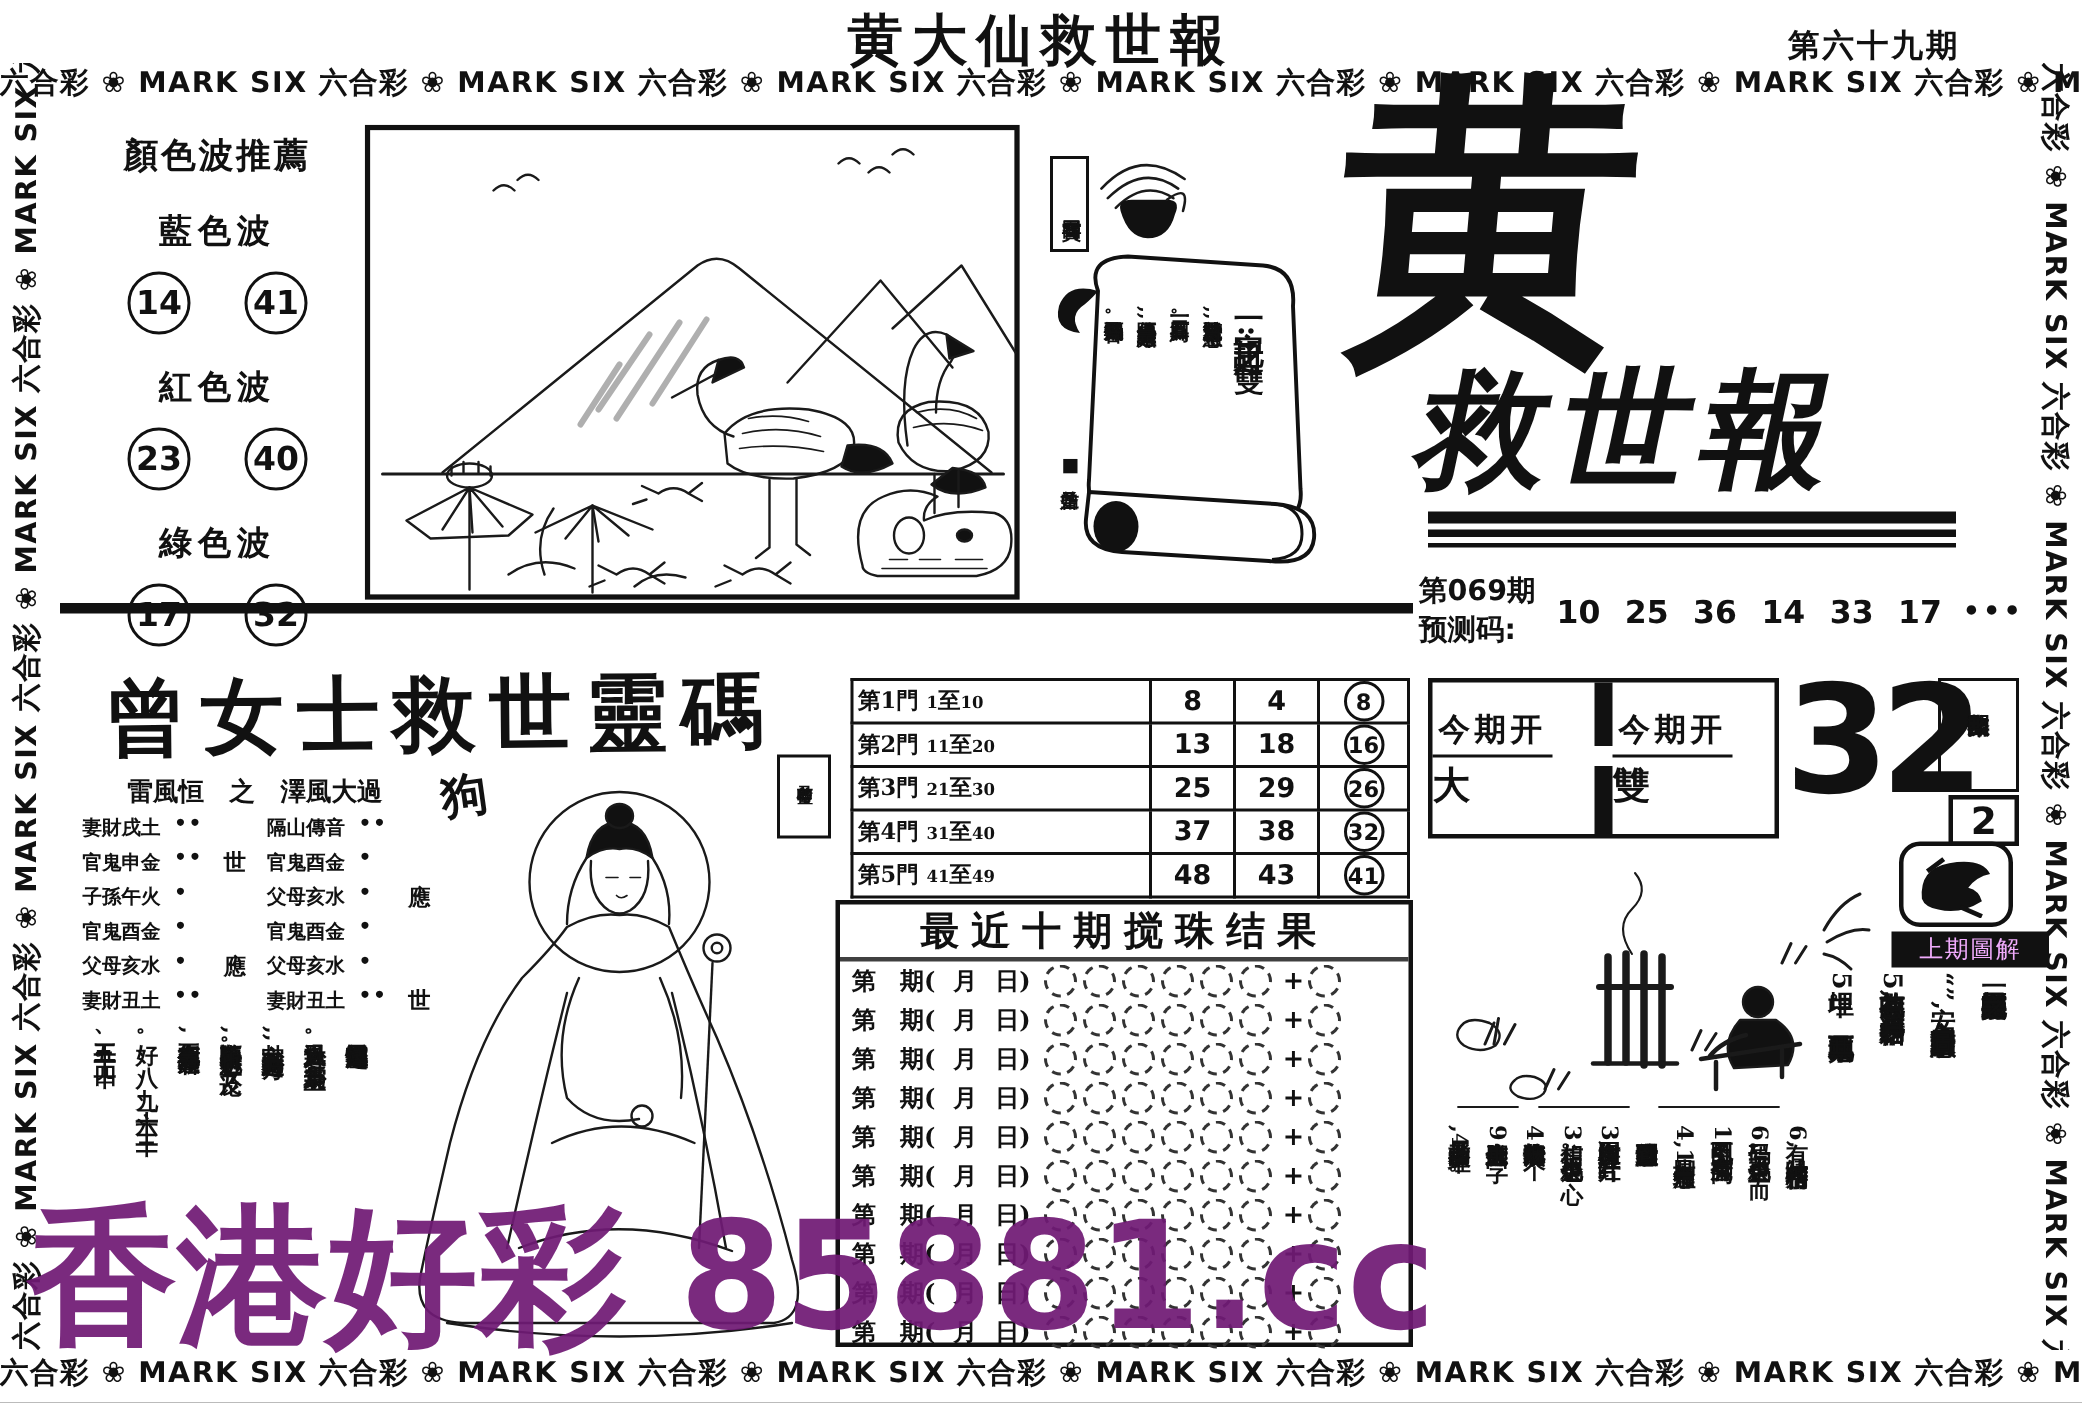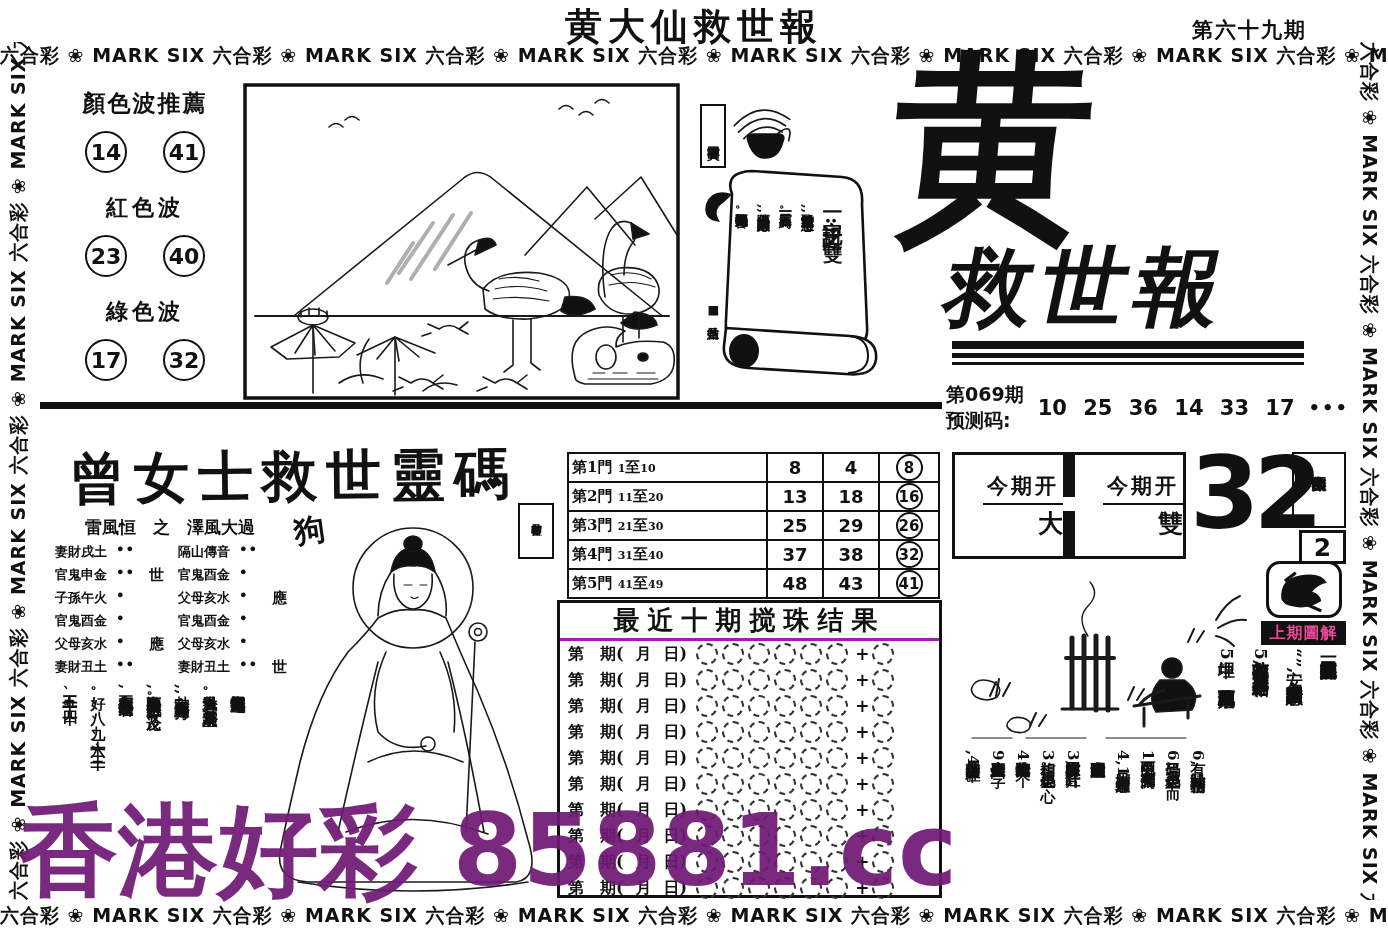--- a/index.html
+++ b/index.html
@@ -70,34 +70,34 @@
   .gates th{font-size:17px;font-weight:bold;letter-spacing:12px;height:27px}
   .gates td.gcell{font-size:15px;font-weight:bold;text-align:left;padding-left:3px;letter-spacing:0}
   .gates td.gcell small{font-size:11px}
   .gates td.val{font-size:18px;font-weight:bold;font-family:"DejaVu Sans",sans-serif}
   .pick-circle{display:inline-flex;width:27px;height:27px;border:2px solid #111;border-radius:50%;
                align-items:center;justify-content:center;font-size:15px;font-weight:bold;
                font-family:"DejaVu Sans",sans-serif}
 
   
   .curbox{position:absolute;left:952px;top:452px;width:234px;height:107px;border:3px solid #111;display:flex}
-  .curhalf{flex:1;display:flex;flex-direction:column;align-items:flex-end;justify-content:center;gap:2px}
+  .curhalf{flex:1;display:flex;flex-direction:column;align-items:flex-start;justify-content:center;gap:2px}
   .curhead{font-size:21px;font-weight:900;letter-spacing:3px;border-bottom:2px solid #111;padding:0 4px 3px}
   .curval{font-size:25px;font-weight:900}
   .curbar{width:12px;background:linear-gradient(#111 0 42%,transparent 42% 55%,#111 55% 100%)}
   .bignum{position:absolute;left:1190px;top:444px;font-size:100px;line-height:1;font-weight:900;letter-spacing:-6px}
   .countbox{position:absolute;left:1292px;top:452px;width:54px;height:76px;border:2.5px solid #111;
             display:flex;align-items:center;justify-content:center}
   .countbox .v6{writing-mode:vertical-rl;font-size:15px;font-weight:bold;line-height:24px;height:52px}
   .count2{position:absolute;left:1299px;top:530px;width:47px;height:34px;border:3px solid #111;
           display:flex;align-items:center;justify-content:center;font-size:25px;font-weight:900}
 
   
   .recent{position:absolute;left:557px;top:600px;width:385px;height:298px;border:3px solid #111}
-  .recent .rtitle{height:38px;border-bottom:3px solid #a21caf;display:flex;align-items:center;justify-content:center;
+  .recent .rtitle{height:38px;border-bottom:3px solid #404040;display:flex;align-items:center;justify-content:center;
                   font-size:26px;font-weight:900;letter-spacing:8px;font-family:"DejaVu Serif",serif}
   .rrow{display:flex;align-items:center;height:26px;padding-left:8px;font-size:16px;font-weight:bold;
         font-family:"DejaVu Serif",serif;white-space:nowrap}
   .rrow .rl1{margin-right:16px}.rrow .rl2{margin-right:12px}.rrow .rl3{margin-right:12px}.rrow .rl4{margin-right:9px}
   .ball{display:inline-block;width:22px;height:22px;border:2px dashed #333;border-radius:50%;
         margin-right:4px;flex:none}
   .rplus{font-size:17px;font-weight:900;margin:0 3px;font-family:"DejaVu Sans",sans-serif}
 
   
   .read-title{position:absolute;left:70px;top:440px;font-size:55px;font-weight:bold;letter-spacing:9px;
@@ -118,22 +118,22 @@
   .hexmark{font-size:15px}
 
   .vtext{position:absolute;writing-mode:vertical-rl;font-weight:bold;font-family:"DejaVu Serif",serif}
   .fortune{left:56px;top:684px;height:206px;font-size:15px}
   .fortune>div{line-height:28px}
   .guanyin{position:absolute;left:228px;top:500px;width:335px;height:400px}
 
   
   .li-icon{position:absolute;left:1266px;top:561px;width:76px;height:57px;border:3.5px solid #111;border-radius:14px;
            display:flex;align-items:center;justify-content:center}
-  .li-label{position:absolute;left:1261px;top:621px;width:85px;height:24px;background:#111;color:#ec4899;
-            display:flex;align-items:center;justify-content:center;font-size:16px;font-weight:bold;letter-spacing:1px}
+  .li-label{position:absolute;left:1261px;top:621px;width:105px;height:24px;background:#111;color:#f0abfc;
+            display:flex;align-items:center;justify-content:center;font-size:16px;font-weight:normal;letter-spacing:1px}
   .incense{position:absolute;left:960px;top:578px;width:295px;height:175px}
   .tallcols{left:1210px;top:648px;height:260px;font-size:17px}
   .tallcols>div{line-height:34px}
   .shortcols{left:960px;top:750px;height:160px;font-size:15px}
   .shortcols>div{line-height:25px}
 
   
   .watermark{position:absolute;left:18px;top:796px;font-size:100px;font-weight:900;line-height:1.1;
              color:#701a75;opacity:.93;white-space:nowrap;z-index:60;letter-spacing:0}
 
@@ -152,20 +152,21 @@
   </div>
   <div class="vstrip rgt" style="left:1353px;top:42px">
     <div>六合彩 ❀ MARK SIX 六合彩 ❀ MARK SIX 六合彩 ❀ MARK SIX 六合彩 ❀ MARK SIX 六合彩 ❀ MARK SIX 六合彩 ❀ MARK SIX 六合彩 ❀ MARK SIX </div>
   </div>
 
   <div class="paper-title">黄大仙救世報</div>
   <div class="issue-no">第六十九期</div>
 
   <div class="cwaves">
     <div class="cw-title">顏色波推薦</div>
+    <div class="cw-label">藍色波</div>
     <div class="cw-nums">
       <span class="num-circle">14</span>
       <span class="num-circle">41</span>
     </div>
     <div class="cw-label">紅色波</div>
     <div class="cw-nums">
       <span class="num-circle">23</span>
       <span class="num-circle">40</span>
     </div>
     <div class="cw-label">綠色波</div>

